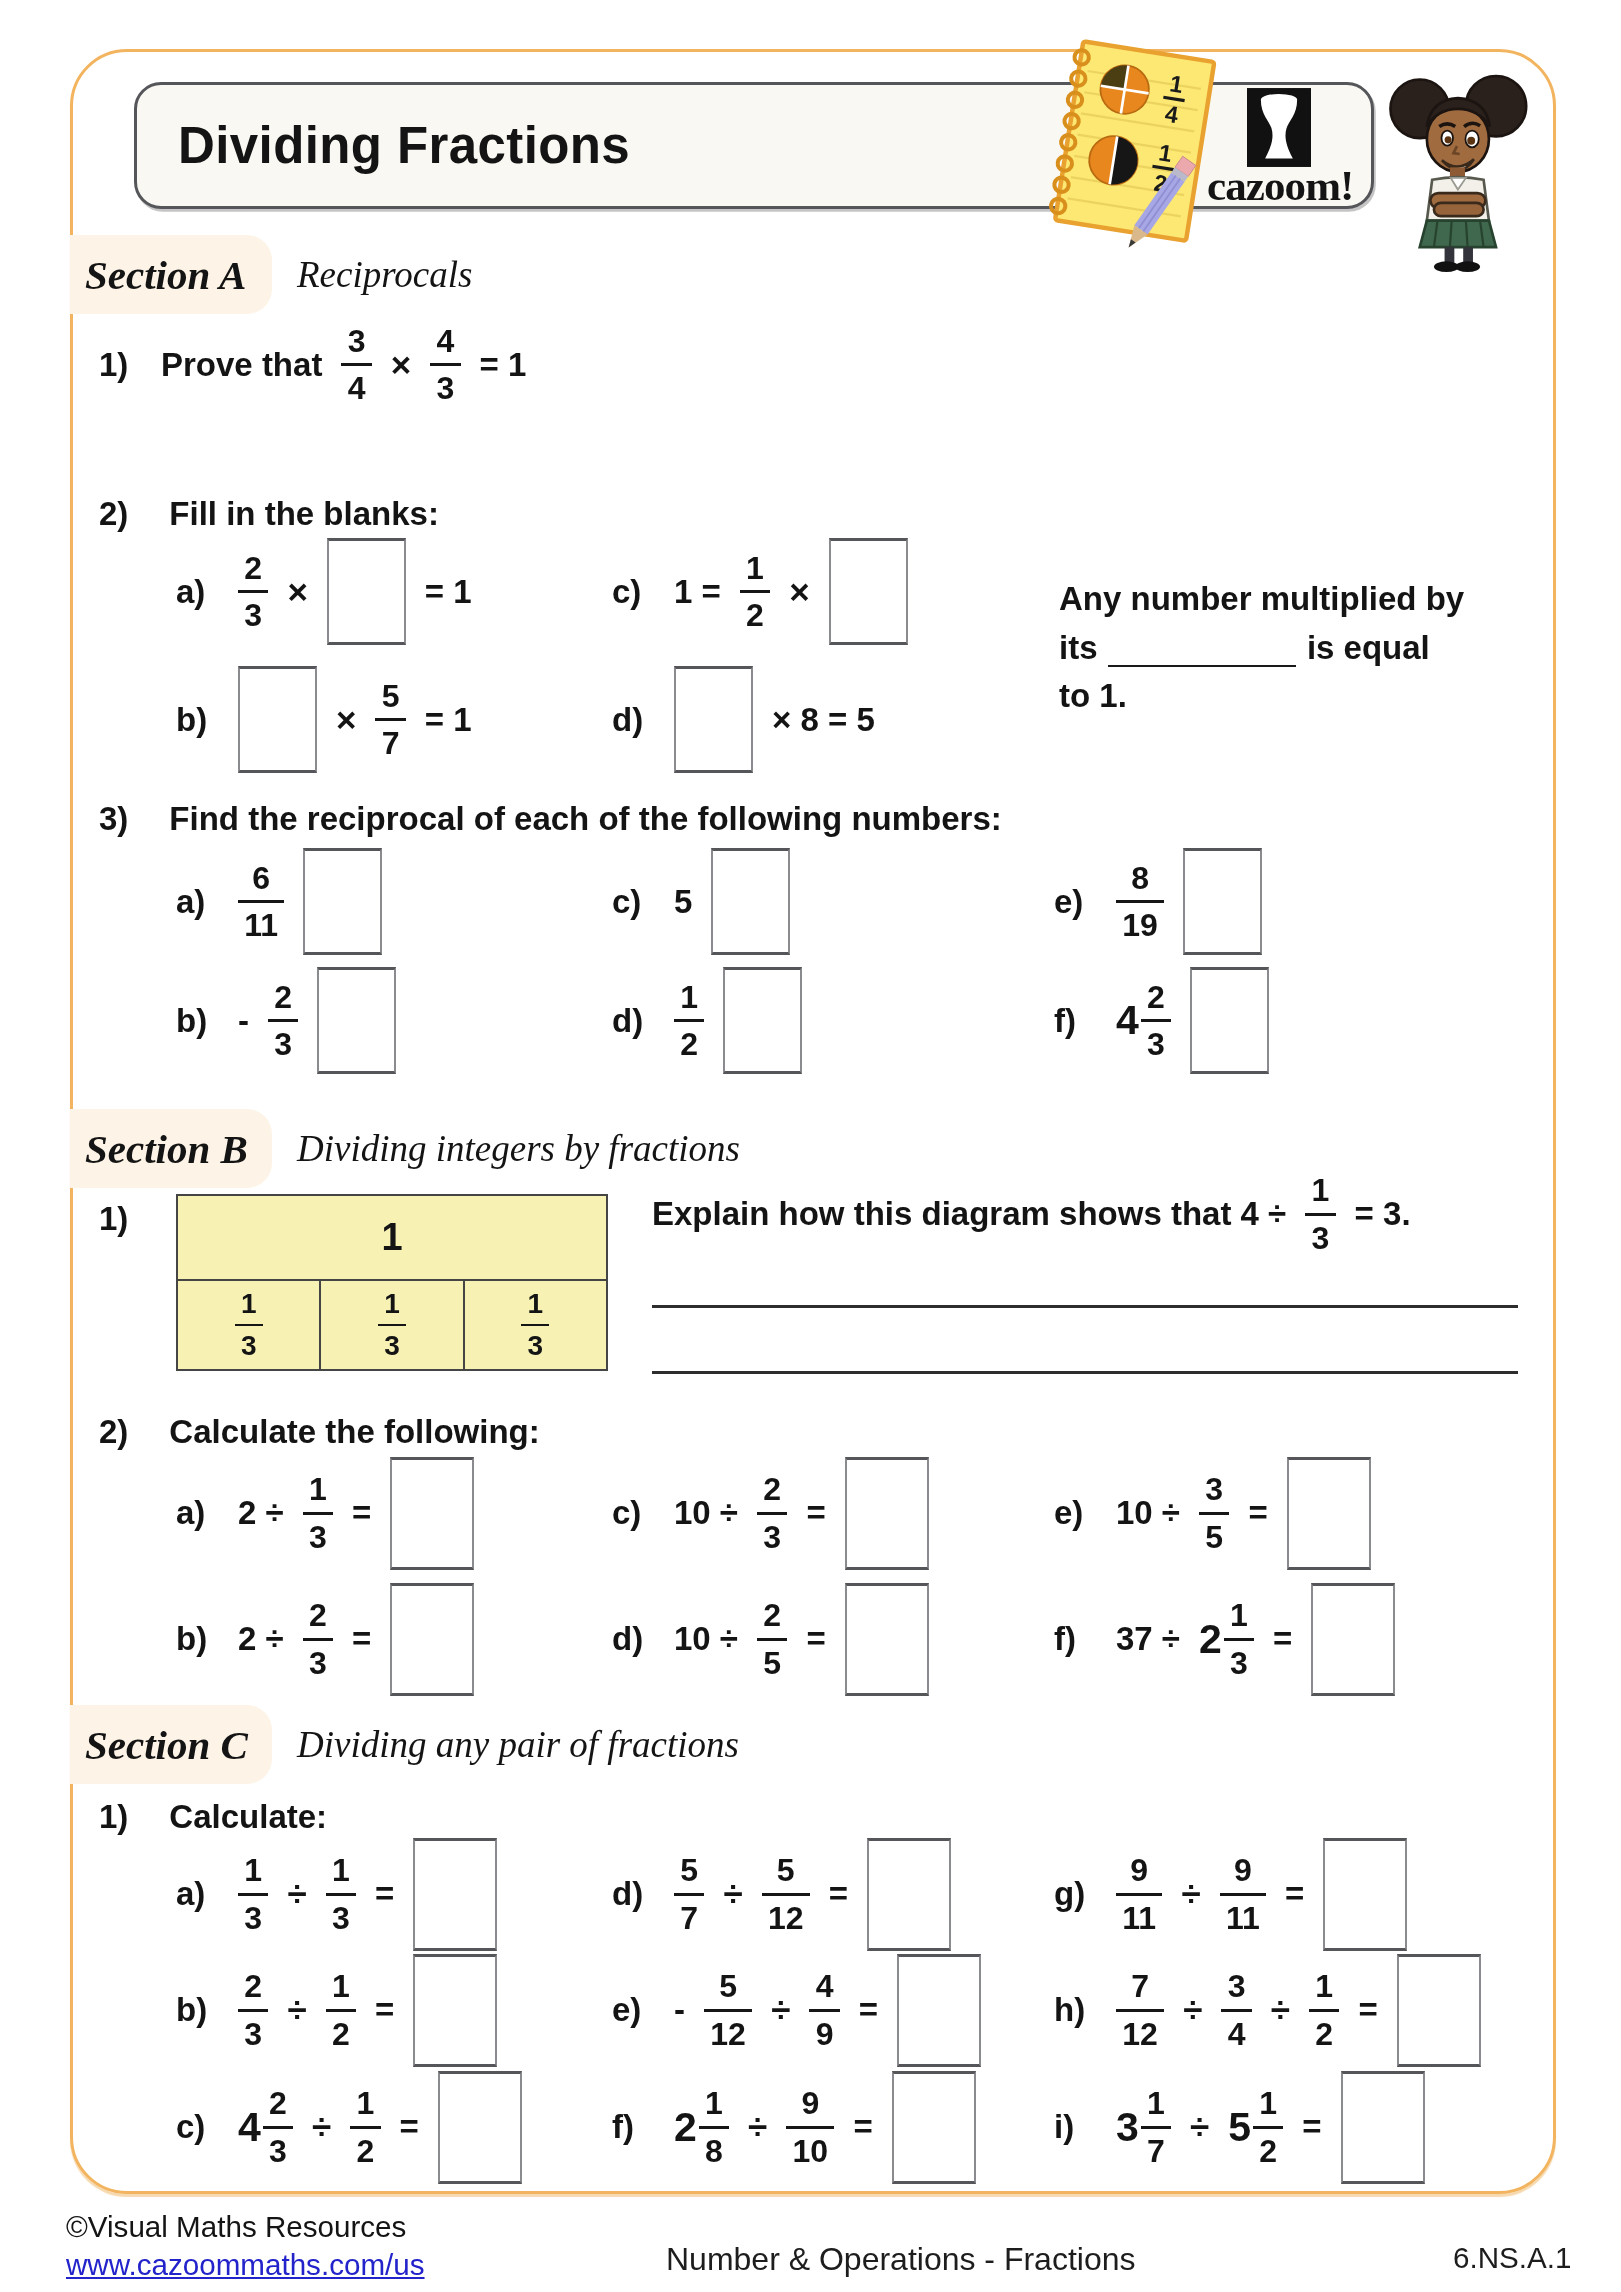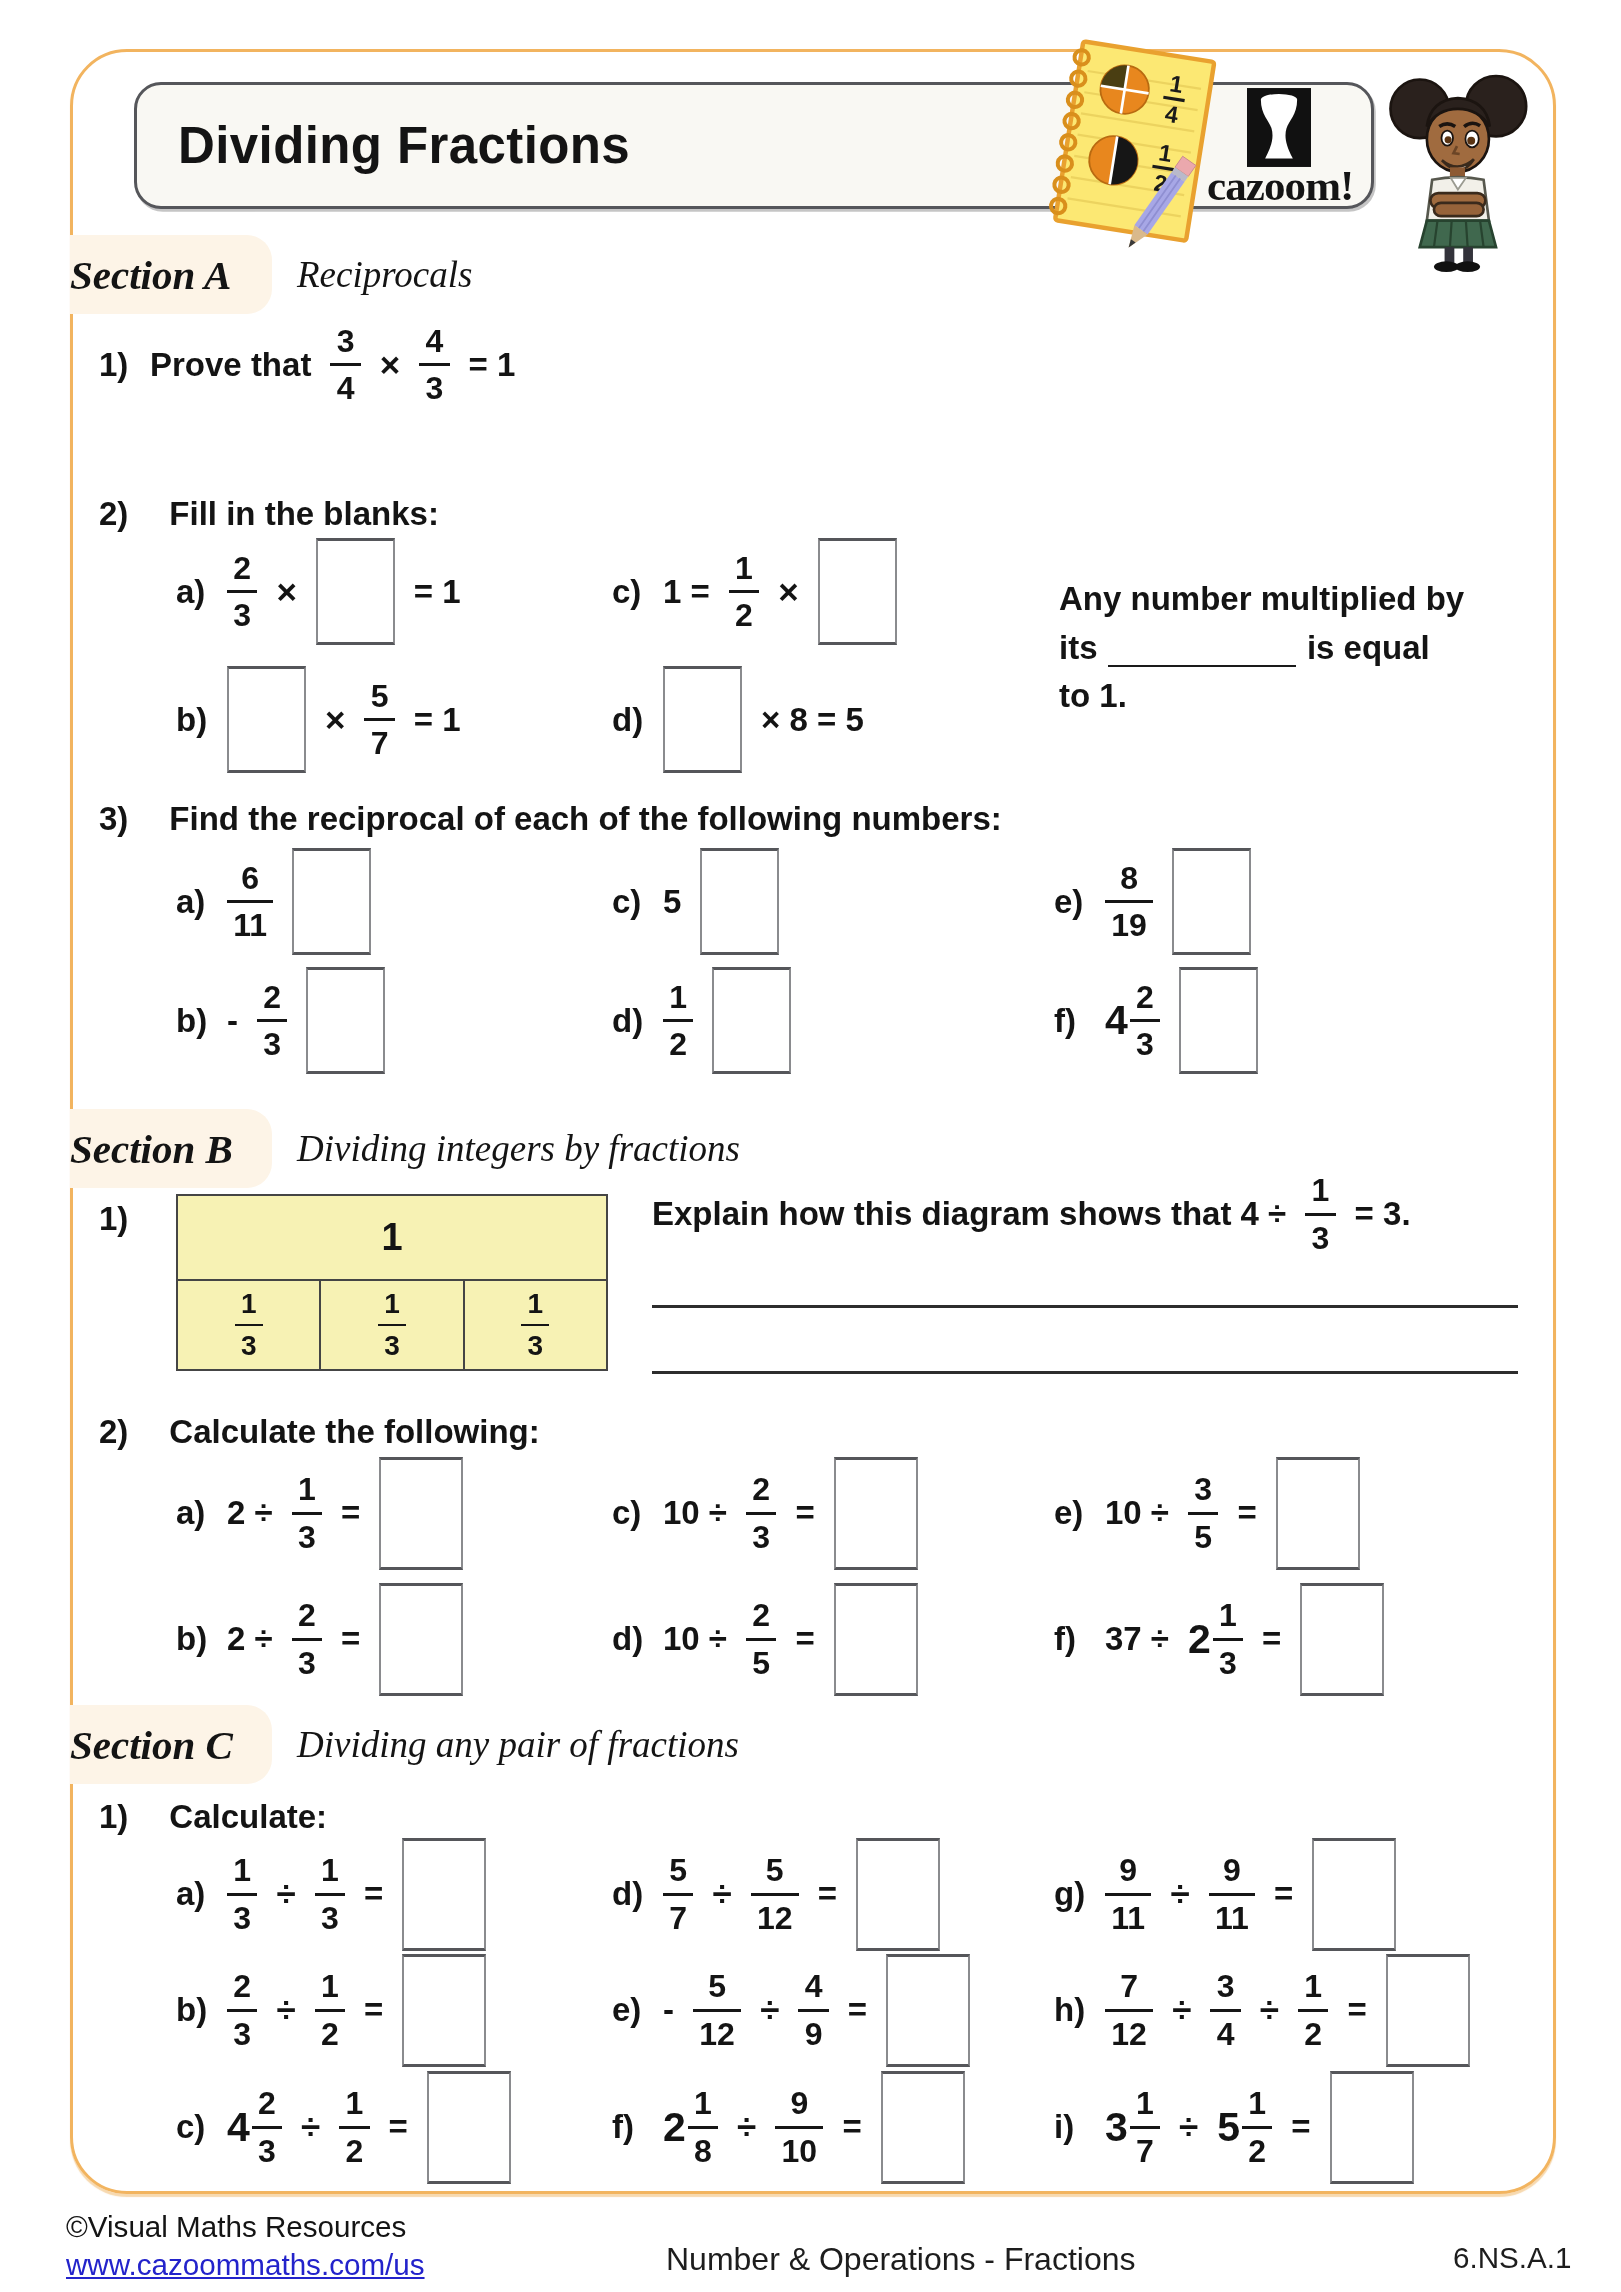--- a/index.html
+++ b/index.html
@@ -14,29 +14,29 @@
         box-shadow:1.8px 2.7px 0 rgba(90,90,90,.35);}
   .title{font-size:51px;font-weight:700;letter-spacing:0.4px;}
   .notepad{position:absolute;left:1035px;top:39px;}
   .cazoom-icon{position:absolute;left:1247px;top:88px;}
   .cazoom-text{position:absolute;left:1207px;top:161px;width:179px;
         font-family:"Liberation Serif",serif;font-weight:700;font-size:43px;letter-spacing:-0.9px;}
   .girl{position:absolute;left:1386px;top:68px;}
 
   .sechead{position:absolute;left:70px;height:79px;display:flex;align-items:center;}
   .seclabel{width:202px;height:100%;background:#fdf4e7;border-radius:0 25px 25px 0;
-        display:flex;align-items:center;box-sizing:border-box;}
+        display:flex;align-items:center;padding-left:15px;box-sizing:border-box;}
   .seclabel span{font-family:"Liberation Serif",serif;font-style:italic;font-weight:700;font-size:41px;}
   .subtitle{margin-left:25px;font-family:"Liberation Serif",serif;font-style:italic;font-size:37px;}
 
   .qhead{position:absolute;display:flex;gap:41px;font-size:33px;font-weight:700;white-space:nowrap;}
   .row{position:absolute;display:flex;align-items:center;height:109px;}
   .row.h130{height:116px;}
   .qlabel{font-size:33px;font-weight:700;min-width:45px;}
-  .expr{display:inline-flex;align-items:center;gap:19px;margin-left:6px;}
+  .expr{display:inline-flex;align-items:center;gap:19px;margin-left:17px;}
   .expr .t,.expr .op{font-size:33px;font-weight:700;white-space:nowrap;}
   .expr .op{font-size:35px;}
   .frac{display:inline-flex;flex-direction:column;align-items:center;font-weight:700;
         font-size:32px;line-height:1;}
   .frac .fnum{padding:0 6.3px 6.3px;}
   .frac .fden{border-top:3.6px solid #161616;padding:6.3px 6.3px 0;}
   .mixed{display:inline-flex;align-items:center;gap:1.8px;}
   .mixed .whole{font-size:41px;font-weight:700;}
   .ansbox{width:84px;height:113px;background:#fff;border:2.7px solid #8a8b8e;
         border-top:3.6px solid #55565a;border-bottom:3.6px solid #55565a;box-sizing:border-box;}

